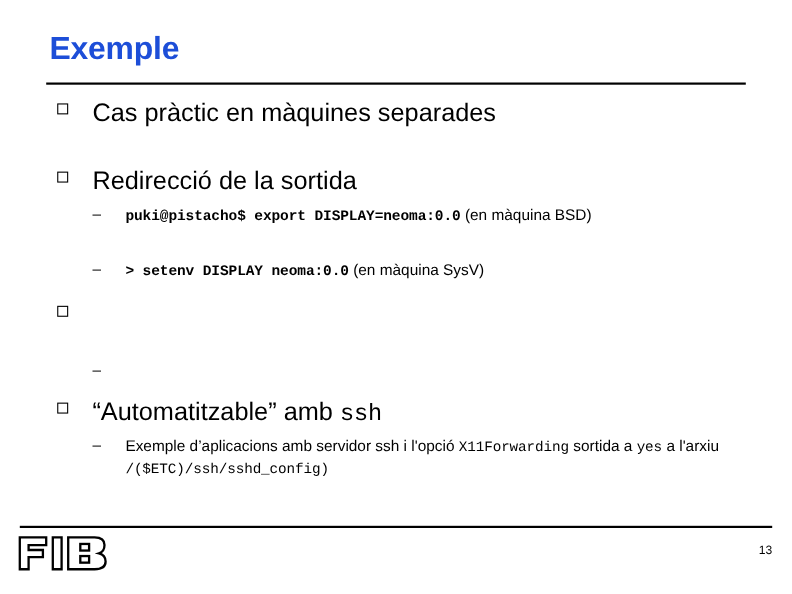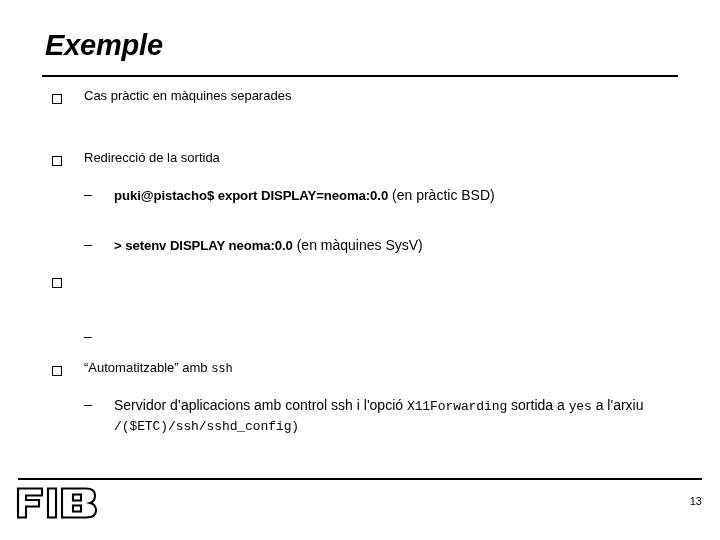--- a/index.html
+++ b/index.html
@@ -24,22 +24,21 @@
 
   
   .slide-title {
     position: absolute;
     left: 45px;
     top: 30px;
     font-size: 29px;
     font-weight: bold;
     letter-spacing: -0.2px;
     line-height: 1.05;
-    color: #000000;
-    font-style: italic;
+    color: #1d4ed8;
   }
   .title-rule {
     position: absolute;
     left: 42px;
     top: 75px;
     width: 636px;
     height: 0;
     border-top: 2.5px solid #000;
   }
 
@@ -47,21 +46,21 @@
   .body-area {
     position: absolute;
     left: 52px;
     top: 88px;
     width: 626px;
   }
 
   .l1 {
     position: relative;
     padding-left: 32px;
-    font-size: 13px;
+    font-size: 23px;
     line-height: 1.28;
     margin-bottom: 0;
   }
   .l1 .sq {
     position: absolute;
     left: 0px;
     top: 6px;
     width: 8px;
     height: 8px;
     border: 1.6px solid #000;
@@ -76,21 +75,21 @@
   }
   .l2 .dash {
     position: absolute;
     left: 32px;
     top: -1px;
     font-size: 14px;
     line-height: 1.3;
   }
 
   .mono {
-    font-family: Liberation Sans, sans-serif;
+    font-family: Liberation Mono, monospace;
     font-weight: bold;
     font-size: 13.2px;
     letter-spacing: -0.1px;
   }
   .mono-inline {
     font-family: "Liberation Mono", "DejaVu Sans Mono", monospace;
     font-weight: normal;
     font-size: 0.93em;
     letter-spacing: -0.1px;
   }
@@ -145,42 +144,42 @@
       <span>Cas pràctic en màquines separades</span>
     </div>
 
     <div class="l1 b2">
       <span class="sq"></span>
       <span>Redirecció de la sortida</span>
     </div>
 
     <div class="l2 b2s1">
       <span class="dash">–</span>
-      <span class="mono">puki@pistacho$ export DISPLAY=neoma:0.0</span><span> (en pràctic BSD)</span>
+      <span class="mono">puki@pistacho$ export DISPLAY=neoma:0.0</span><span> (en màquina BSD)</span>
     </div>
 
     <div class="l2 b2s2">
       <span class="dash">–</span>
-      <span class="mono">&gt; setenv DISPLAY neoma:0.0</span><span> (en màquines SysV)</span>
+      <span class="mono">&gt; setenv DISPLAY neoma:0.0</span><span> (en màquina SysV)</span>
     </div>
 
     <div class="l1 b3">
       <span class="sq"></span>
     </div>
 
     <div class="l2 b3s1">
       <span class="dash">–</span>
     </div>
 
     <div class="l1 b4">
       <span class="sq"></span><span>“Automatitzable” amb </span><span class="mono-inline">ssh</span>
     </div>
 
     <div class="l2 b4s1">
-      <span class="dash">–</span><span>Servidor d’aplicacions amb control ssh i l'opció </span><span class="mono-inline">X11Forwarding</span><span> sortida a </span><span class="mono-inline">yes</span><span> a l'arxiu </span><span class="mono-inline">/($ETC)/ssh/sshd_config)</span>
+      <span class="dash">–</span><span>Exemple d’aplicacions amb servidor ssh i l'opció </span><span class="mono-inline">X11Forwarding</span><span> sortida a </span><span class="mono-inline">yes</span><span> a l'arxiu </span><span class="mono-inline">/($ETC)/ssh/sshd_config)</span>
     </div>
 
   </div>
 
   <div class="footer-rule"></div>
 
   <svg class="fib-logo" viewBox="0 0 172 66">
     <g fill="none" stroke="#000000" stroke-width="4.2">
 
       <path d="M4 4 L52 4 L52 18 L20 18 L20 27 L46 27 L46 40 L20 40 L20 62 L4 62 Z"></path>

